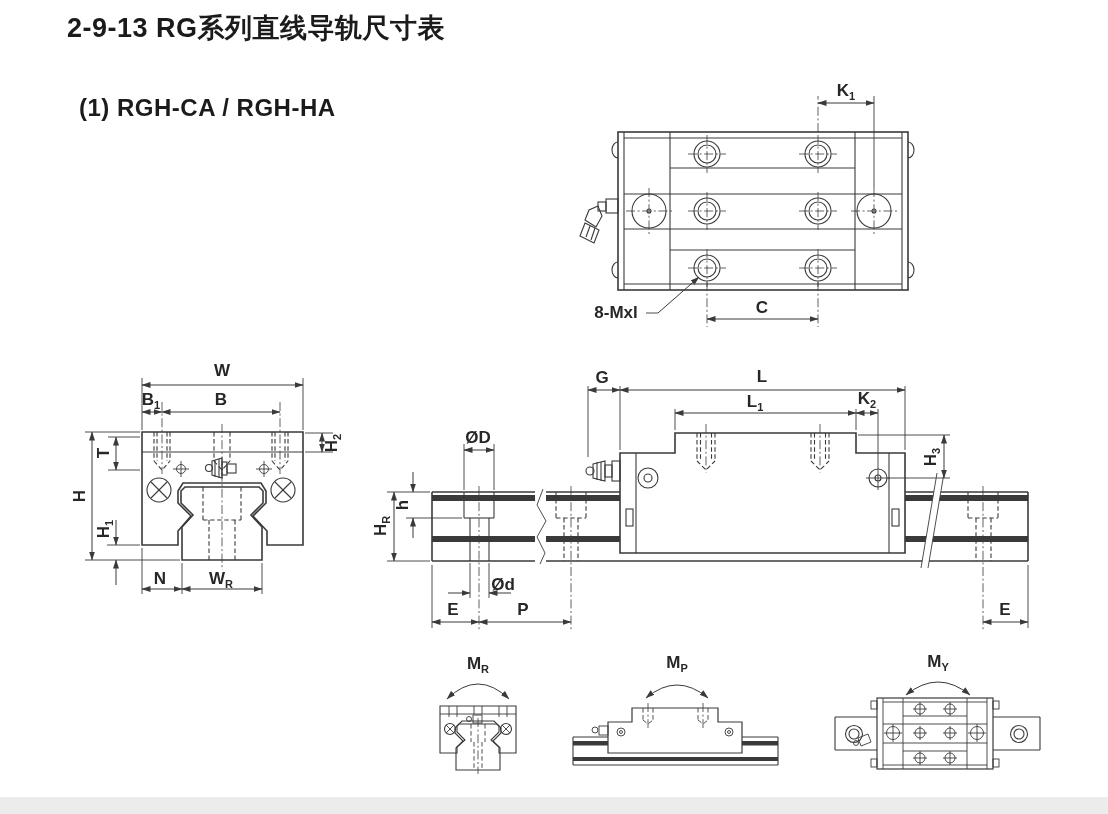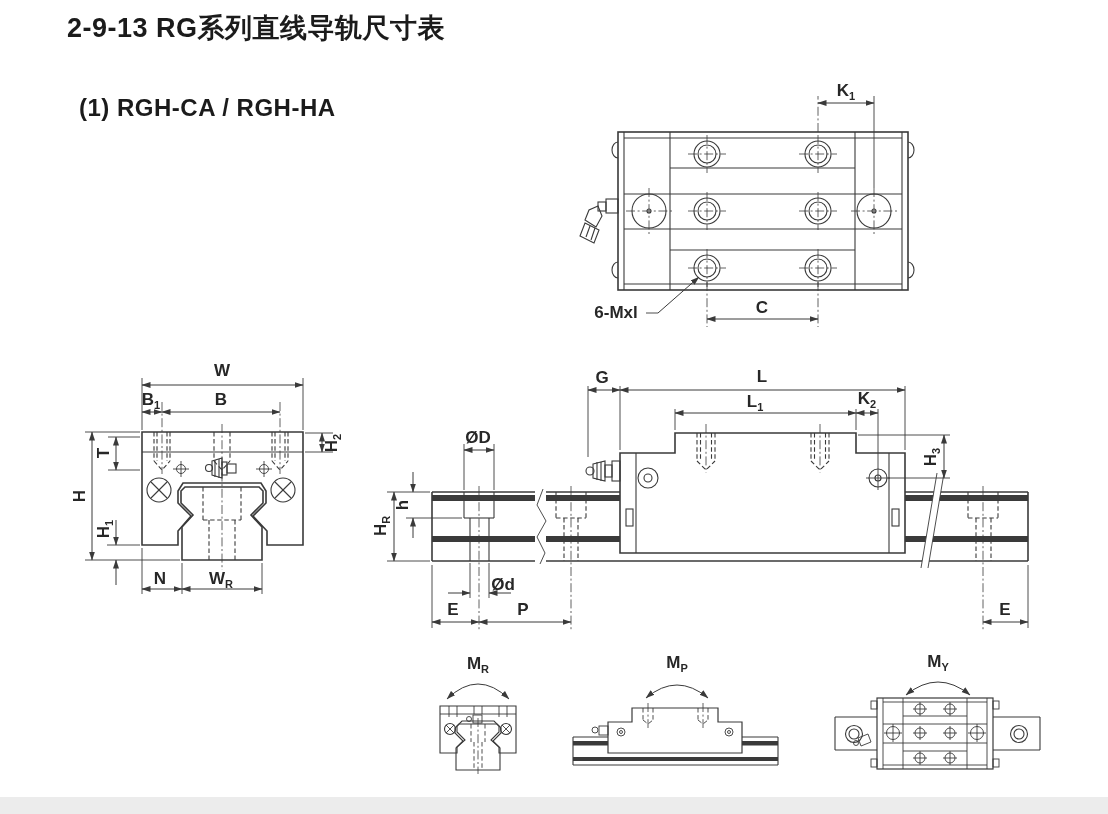--- a/index.html
+++ b/index.html
@@ -492,21 +492,21 @@
       </g>
       <g class="t">
         <polygon points="858,738 868,734 871,742 861,746"></polygon>
         <circle cx="856" cy="743" r="2.5"></circle>
       </g>
     </g>
   </svg>
 
   <span class="dl" style="--x:846px;--y:90px"><b>K</b><sub>1</sub></span>
   <span class="dl" style="--x:762px;--y:307px"><b>C</b><sub></sub></span>
-  <span class="dl" style="--x:616px;--y:312px"><b>6-Mxl</b></span>
+  <span class="dl" style="--x:616px;--y:312px"><b>8-Mxl</b></span>
 
   <span class="dl" style="--x:222px;--y:370px"><b>W</b></span>
   <span class="dl" style="--x:151px;--y:399px"><b>B</b><sub>1</sub></span>
   <span class="dl" style="--x:221px;--y:399px"><b>B</b></span>
   <span class="dl rot" style="--x:103px;--y:453px"><b>T</b></span>
   <span class="dl rot" style="--x:331px;--y:443px"><b>H</b><sub>2</sub></span>
   <span class="dl rot" style="--x:79px;--y:496px"><b>H</b></span>
   <span class="dl rot" style="--x:103px;--y:529px"><b>H</b><sub>1</sub></span>
   <span class="dl" style="--x:160px;--y:578px"><b>N</b></span>
   <span class="dl" style="--x:221px;--y:578px"><b>W</b><sub>R</sub></span>

